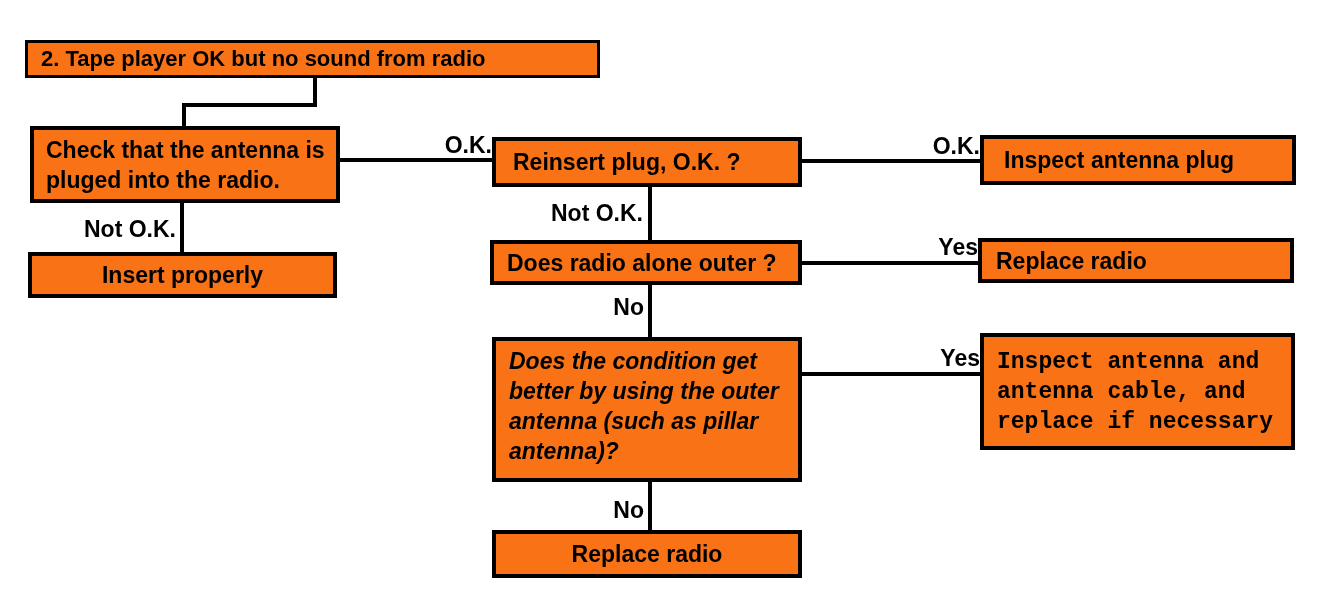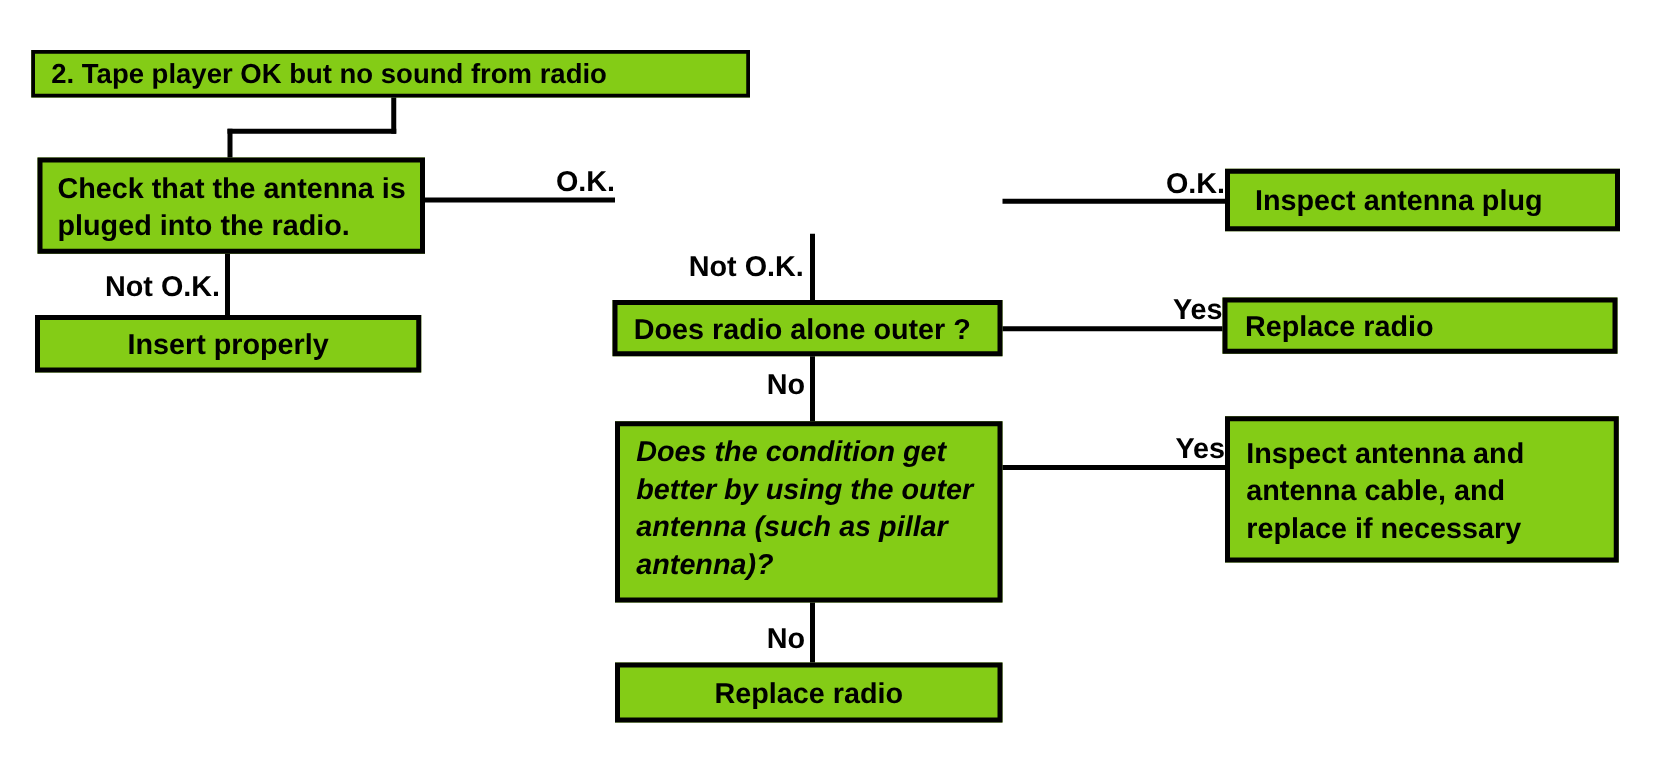--- a/index.html
+++ b/index.html
@@ -12,21 +12,21 @@
     width: 1328px;
     height: 612px;
     background: #ffffff;
     font-family: "Liberation Sans", "DejaVu Sans", sans-serif;
     color: #000000;
   }
   .box {
     position: absolute;
     box-sizing: border-box;
     border: 4px solid #000000;
-    background: #84cc16;
+    background: #f97316;
     display: flex;
     align-items: center;
     font-size: 23px;
     font-weight: bold;
     line-height: 30px;
   }
   .box .txt {
     white-space: pre;
   }
   .box.title-box {
@@ -66,41 +66,44 @@
 
   <div class="box" style="left:30px; top:126px; width:310px; height:77px; padding-left:12px;">
     <span class="txt">Check that the antenna is
 pluged into the radio.</span>
   </div>
 
   <div class="box centered" style="left:28px; top:252px; width:309px; height:46px;">
     <span class="txt">Insert properly</span>
   </div>
 
+  <div class="box" style="left:492px; top:137px; width:310px; height:50px; padding-left:17px;">
+    <span class="txt">Reinsert plug, O.K. ?</span>
+  </div>
 
   <div class="box" style="left:980px; top:135px; width:316px; height:50px; padding-left:20px;">
     <span class="txt">Inspect antenna plug</span>
   </div>
 
   <div class="box" style="left:490px; top:240px; width:312px; height:45px; padding-left:13px;">
     <span class="txt">Does radio alone outer ?</span>
   </div>
 
   <div class="box" style="left:978px; top:238px; width:316px; height:45px; padding-left:14px;">
     <span class="txt">Replace radio</span>
   </div>
 
   <div class="box top-aligned" style="left:492px; top:337px; width:310px; height:145px; padding-left:13px; padding-top:5px;">
     <span class="txt">Does the condition get
 better by using the outer
 antenna (such as pillar
 antenna)?</span>
   </div>
 
-  <div class="box" style="left:980px; top:333px; width:315px; height:117px; padding-left:13px;">
+  <div class="box" style="left:980px; top:333px; width:315px; height:117px; padding-left:13px;font-family:Liberation Mono, monospace;">
     <span class="txt">Inspect antenna and
 antenna cable, and
 replace if necessary</span>
   </div>
 
   <div class="box centered" style="left:492px; top:530px; width:310px; height:48px;">
     <span class="txt">Replace radio</span>
   </div>
 
   <div class="line" style="left:313px; top:78px;  width:4px;   height:29px;"></div>

